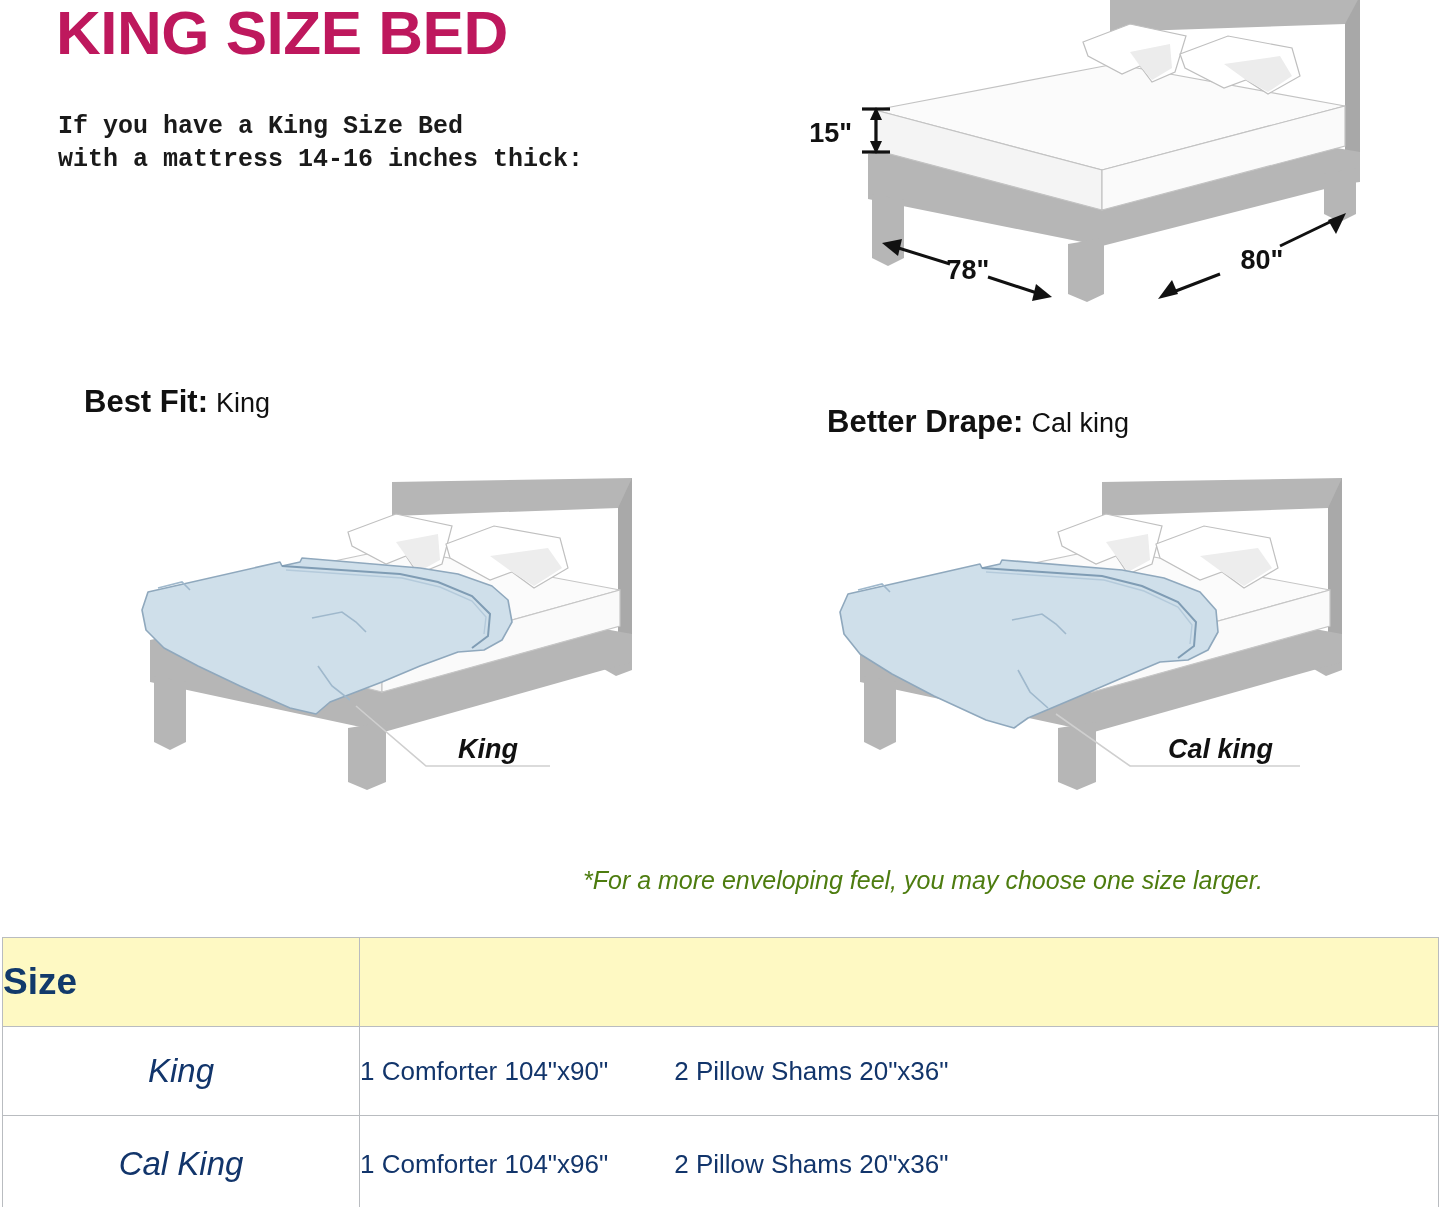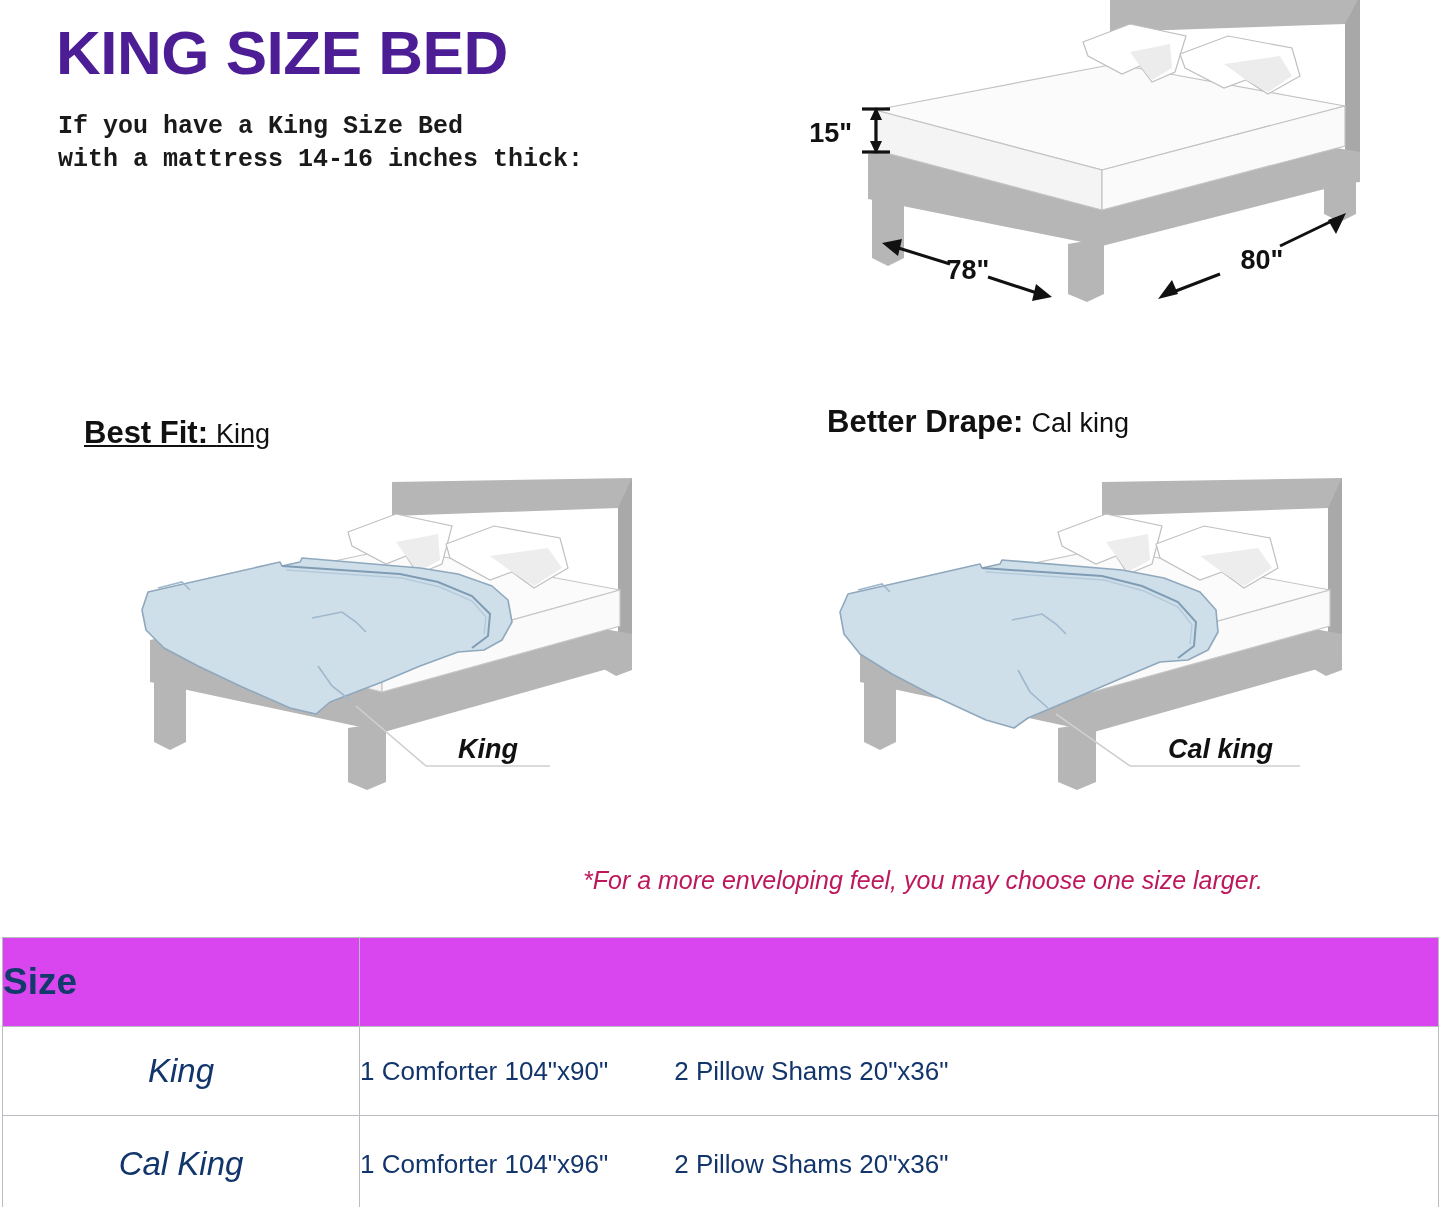--- a/index.html
+++ b/index.html
@@ -12,24 +12,24 @@
     height: 1207px;
     position: relative;
     font-family: "Liberation Sans", sans-serif;
     overflow: hidden;
   }
 
   
   .page-title {
     position: absolute;
     left: 56px;
-    top: 20px;
+    top: 0;
     font-size: 62px;
     font-weight: bold;
-    color: #4c1d95;
+    color: #be185d;
     letter-spacing: -0.5px;
     line-height: 1.05;
     white-space: nowrap;
   }
   .subtitle {
     position: absolute;
     left: 58px;
     top: 110px;
     font-size: 25px;
     font-weight: bold;
@@ -47,58 +47,58 @@
     color: #111111;
   }
   .section-head .strong {
     font-weight: bold;
     font-size: 31px;
   }
   .section-head .light {
     font-weight: normal;
     font-size: 27px;
   }
-  #head-left  { left: 84px;  top: 415px; text-decoration: underline; }
+  #head-left  { left: 84px;  top: 384px; }
   #head-right { left: 792px; top: 404px; margin-left: 35px; }
 
   
   .illo { position: absolute; }
   #illo-top   { left: 800px; top: -6px;  width: 645px; height: 345px; }
   #illo-left  { left: 120px; top: 470px; width: 560px; height: 330px; }
   #illo-right { left: 830px; top: 470px; width: 560px; height: 330px; }
 
   
   .footnote {
     position: absolute;
     left: 583px;
     top: 866px;
     font-size: 25px;
     font-style: italic;
-    color: #be185d;
+    color: #4d7c0f;
     white-space: nowrap;
   }
 
   
   .size-table {
     position: absolute;
     left: 2px;
     top: 937px;
     width: 1436px;
     border-collapse: collapse;
     table-layout: fixed;
   }
   .size-table td {
     border: 1px solid #b9bcc0;
     padding: 0;
     vertical-align: middle;
   }
   .size-table .col-size  { width: 356px; }
   .size-table .col-items { width: 1078px; }
 
-  .hdr-row td { background: #d946ef; height: 88px; }
+  .hdr-row td { background: #fef9c3; height: 88px; }
   .hdr-size {
     font-size: 37px;
     font-weight: bold;
     color: #123a6b;
     padding-left: 108px;
   }
   .body-row td { background: #ffffff; height: 88px; }
   .cell-size {
     font-size: 33px;
     font-style: italic;

